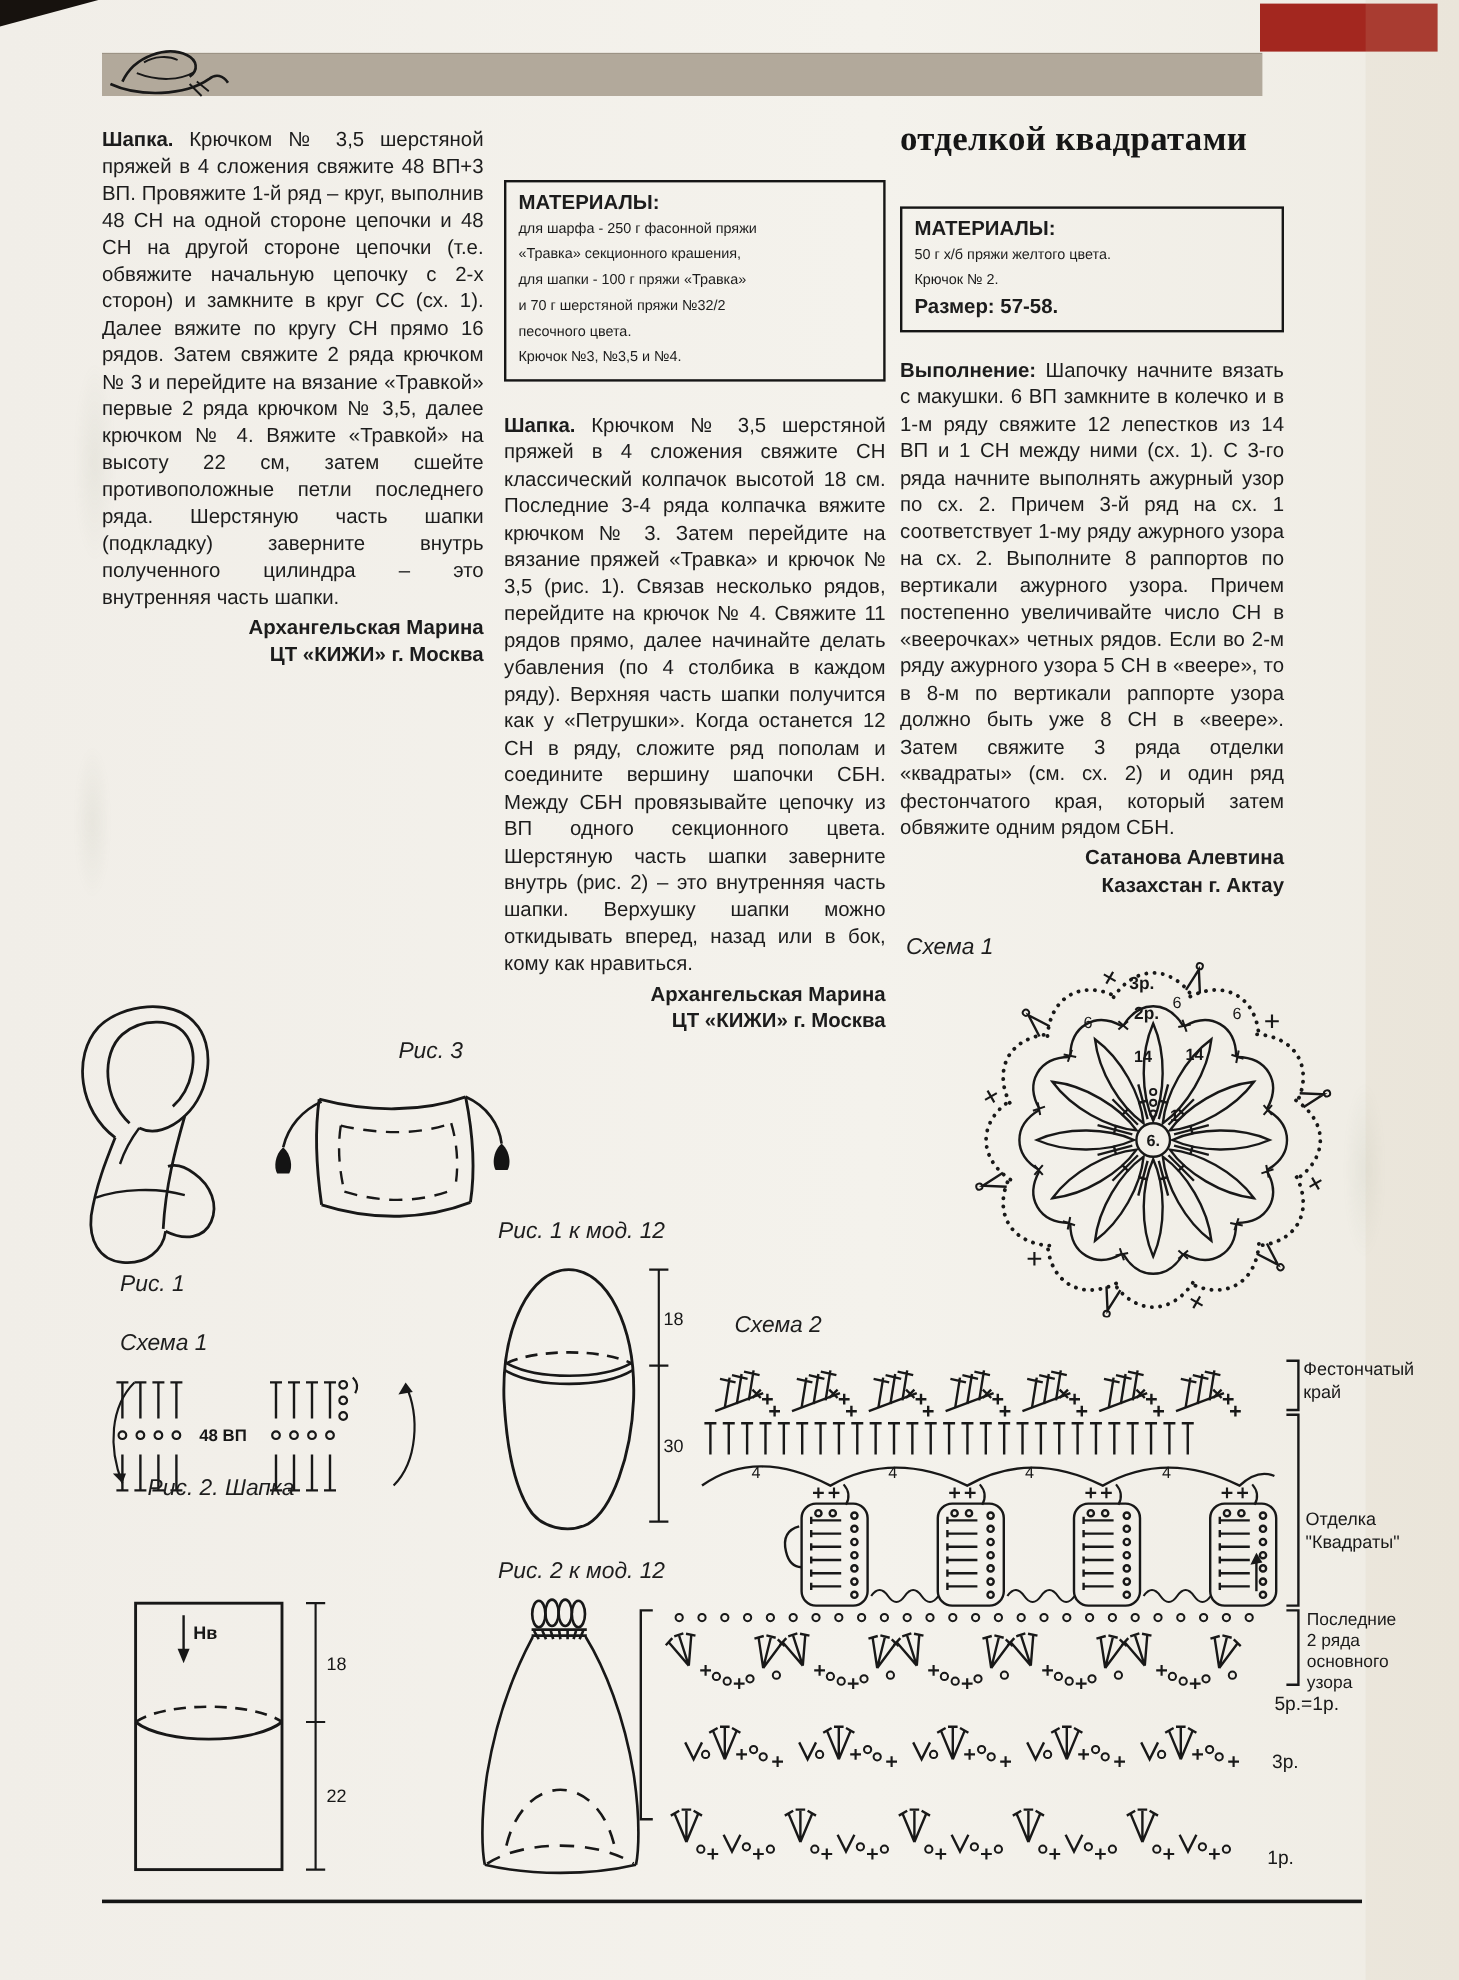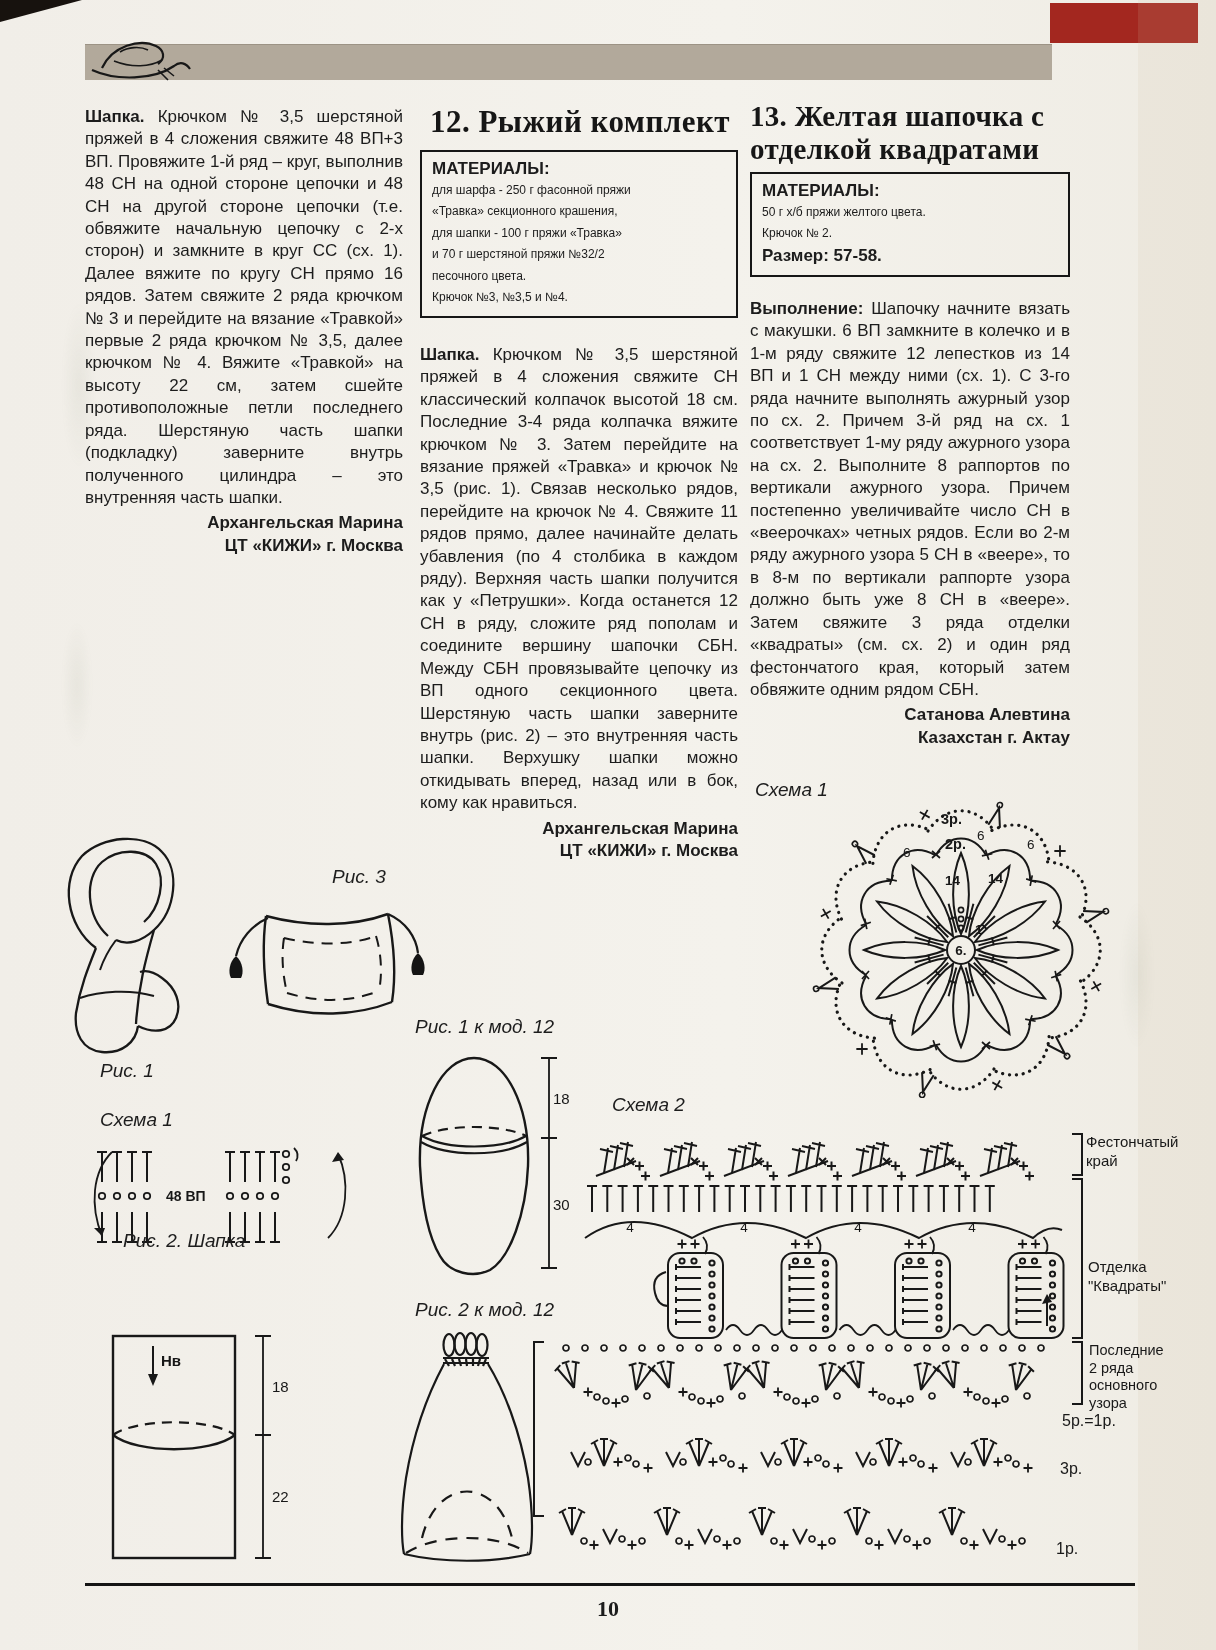--- a/index.html
+++ b/index.html
@@ -147,21 +147,20 @@
     <path class="stroke" stroke-width="2.4" d="M8,105 C32,124 106,124 130,105"></path>
     <path class="stroke" stroke-width="2.2" stroke-dasharray="10 7" d="M8,105 C32,88 106,88 130,105"></path>
     <path class="stroke" stroke-width="2" d="M48,16 V52"></path>
     <polygon points="48,56 43,44 53,44" fill="#181818"></polygon>
     <text x="56" y="36" font-size="15" font-weight="700">Нв</text>
     <path class="stroke" stroke-width="1.8" d="M158,6 V228 M150,6 H166 M150,105 H166 M150,228 H166"></path>
     <text x="167" y="62" font-size="15">18</text>
     <text x="167" y="172" font-size="15">22</text>
   </svg>
 
-  <div class="abs h-serif heading2" style="left:420px;top:104px;width:320px;text-align:center;">12. Рыжий комплект</div>
   <div class="abs mat-box" style="left:420px;top:150px;width:318px;">
     <div class="mat-label">МАТЕРИАЛЫ:</div>
     <div class="mat-line">для шарфа - 250 г фасонной пряжи</div>
     <div class="mat-line">«Травка» секционного крашения,</div>
     <div class="mat-line">для шапки - 100 г пряжи «Травка»</div>
     <div class="mat-line">и 70 г шерстяной пряжи №32/2</div>
     <div class="mat-line">песочного цвета.</div>
     <div class="mat-line">Крючок №3, №3,5 и №4.</div>
   </div>
   <div class="abs body-text" style="left:420px;top:344px;width:318px;">
@@ -194,21 +193,20 @@
       <path d="M52,36 C38,62 22,102 14,150 C8,190 10,216 12,226"></path>
       <path d="M96,36 C112,62 128,102 136,150 C142,190 140,216 138,226"></path>
       <path d="M12,226 C50,235 100,235 138,226"></path>
       <path d="M53,31 l4,7 M60,31 l3,7 M67,31 l2,7 M74,31 l1,7 M81,31 l0,7 M88,31 l-2,7 M94,31 l-3,7"></path>
     </g>
     <path class="stroke" stroke-width="2.2" stroke-dasharray="12 9" d="M30,210 C45,148 105,148 120,210"></path>
     <path class="stroke" stroke-width="2.2" stroke-dasharray="12 9" d="M14,225 C45,205 105,205 136,225"></path>
   </svg>
 
   <div class="abs h-serif heading3" style="left:750px;top:100px;width:330px;">
-    <div>13. Желтая шапочка с</div>
     <div>отделкой квадратами</div>
   </div>
   <div class="abs mat-box" style="left:750px;top:172px;width:320px;">
     <div class="mat-label">МАТЕРИАЛЫ:</div>
     <div class="mat-line">50 г х/б пряжи желтого цвета.</div>
     <div class="mat-line">Крючок № 2.</div>
     <div class="mat-bold">Размер: 57-58.</div>
   </div>
   <div class="abs body-text" style="left:750px;top:298px;width:320px;">
     <p><b class="lead">Выполнение:</b> <span>Шапочку начните вязать с макушки. 6 ВП замкните в колечко и в 1-м ряду свяжите 12 лепестков из 14 ВП и 1 СН между ними (сх. 1). С 3-го ряда начните выполнять ажурный узор по сх. 2. Причем 3-й ряд на сх. 1 соответствует 1-му ряду ажурного узора на сх. 2. Выполните 8 раппортов по вертикали ажурного узора. Причем постепенно увеличивайте число СН в «веерочках» четных рядов. Если во 2-м ряду ажурного узора 5 СН в «веере», то в 8-м по вертикали раппорте узора должно быть уже 8 СН в «веере». Затем свяжите 3 ряда отделки «квадраты» (см. сх. 2) и один ряд фестончатого края, который затем обвяжите одним рядом СБН.</span></p>
@@ -747,15 +745,14 @@
   </svg>
 
   <div class="abs side-label" style="left:1086px;top:1133px;width:95px;">Фестончатый край</div>
   <div class="abs side-label" style="left:1088px;top:1258px;width:95px;">Отделка "Квадраты"</div>
   <div class="abs side-label-sm" style="left:1089px;top:1342px;width:80px;">Последние 2 ряда основного узора</div>
   <div class="abs row-label" style="left:1062px;top:1412px;">5р.=1р.</div>
   <div class="abs row-label" style="left:1060px;top:1460px;">3р.</div>
   <div class="abs row-label" style="left:1056px;top:1540px;">1р.</div>
 
   <div class="abs rule" style="left:85px;top:1583px;width:1050px;height:2.5px;"></div>
-  <div class="abs pagenum" style="left:0;top:1596px;width:1216px;">10</div>
 
 </div>
 
 </body></html>

